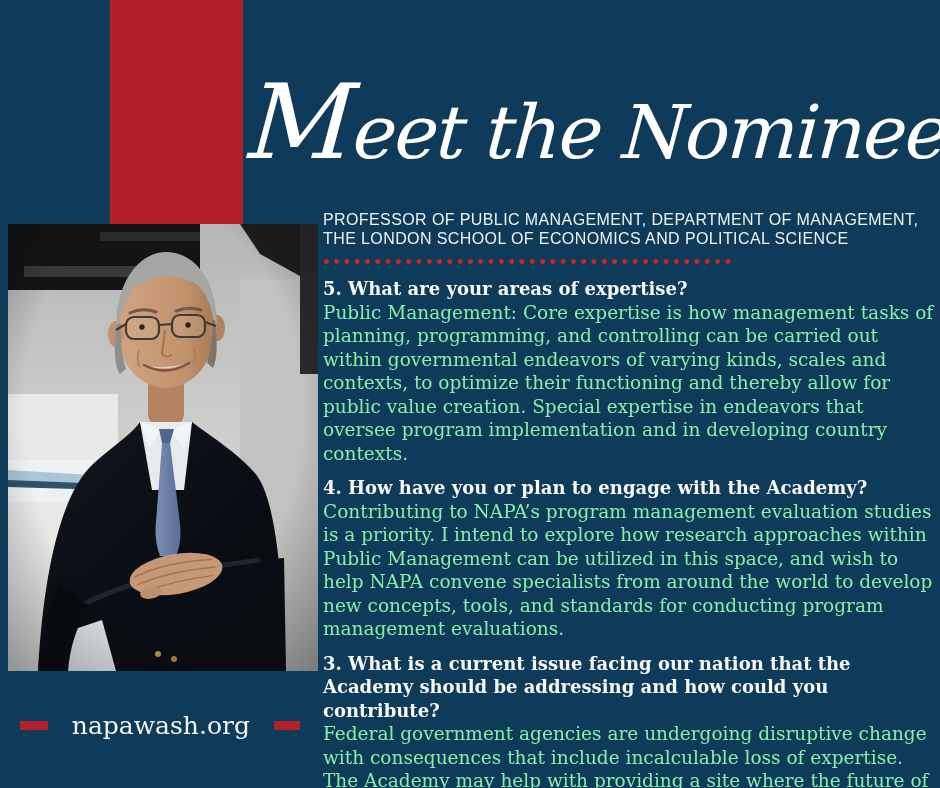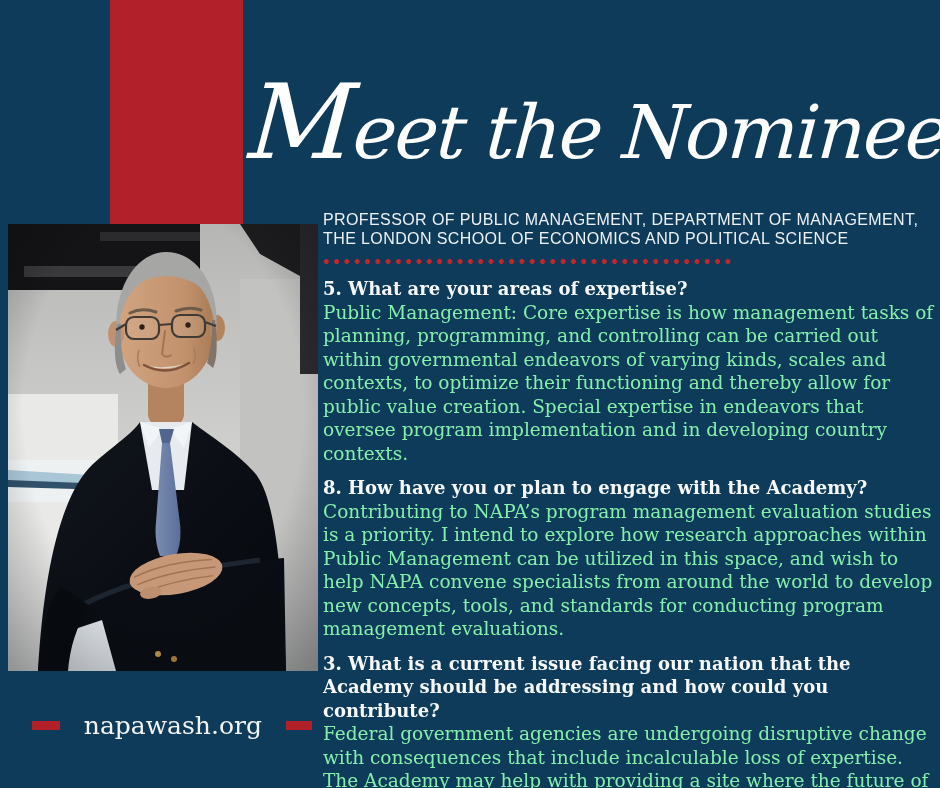--- a/index.html
+++ b/index.html
@@ -40,21 +40,21 @@
   .qa-list{margin-top:12px;font-family:"DejaVu Serif",serif;}
   .qa-block + .qa-block{margin-top:11px;}
   .qa-question{font-size:18px;font-weight:bold;line-height:23.5px;color:#f6f8f9;}
   .qa-answer{font-size:18.5px;font-weight:400;line-height:23.5px;color:#86efac;}
 
   
   .photo-frame{position:absolute;left:8px;top:224px;width:310px;height:447px;overflow:hidden;background:#c7c8c6;}
   .photo-frame svg{display:block;width:310px;height:447px;}
 
   
-  .footer{position:absolute;left:32px;top:706px;width:280px;height:38px;display:flex;align-items:center;gap:24px;}
+  .footer{position:absolute;left:20px;top:706px;width:280px;height:38px;display:flex;align-items:center;gap:24px;}
   .footer-bar{height:9px;background:var(--accent-red);}
   .footer-bar.left{width:65px;}
   .footer-bar.right{width:61px;}
   .footer-site{font-family:"DejaVu Serif",serif;font-size:25px;color:#f3f4f2;line-height:1;white-space:nowrap;}
 </style>
 </head>
 <body>
 
 <div class="canvas">
 
@@ -175,21 +175,21 @@
       <div>THE LONDON SCHOOL OF ECONOMICS AND POLITICAL SCIENCE</div>
     </div>
     <div class="dots-divider"></div>
 
     <div class="qa-list">
       <div class="qa-block">
         <div class="qa-question">5. What are your areas of expertise?</div>
         <div class="qa-answer">Public Management: Core expertise is how management tasks of planning, programming, and controlling can be carried out within governmental endeavors of varying kinds, scales and contexts, to optimize their functioning and thereby allow for public value creation. Special expertise in endeavors that oversee program implementation and in developing country contexts.</div>
       </div>
       <div class="qa-block">
-        <div class="qa-question">8. How have you or plan to engage with the Academy?</div>
+        <div class="qa-question">4. How have you or plan to engage with the Academy?</div>
         <div class="qa-answer">Contributing to NAPA’s program management evaluation studies is a priority. I intend to explore how research approaches within Public Management can be utilized in this space, and wish to help NAPA convene specialists from around the world to develop new concepts, tools, and standards for conducting program management evaluations.</div>
       </div>
       <div class="qa-block">
         <div class="qa-question">3. What is a current issue facing our nation that the Academy should be addressing and how could you contribute?</div>
         <div class="qa-answer">Federal government agencies are undergoing disruptive change with consequences that include incalculable loss of expertise. The Academy may help with providing a site where the future of education for public service in democracies could be re-envisioned by those within an ecosystem of institutions, academic and otherwise, domestic and international.</div>
       </div>
     </div>
   </div>
 
   <div class="footer">

